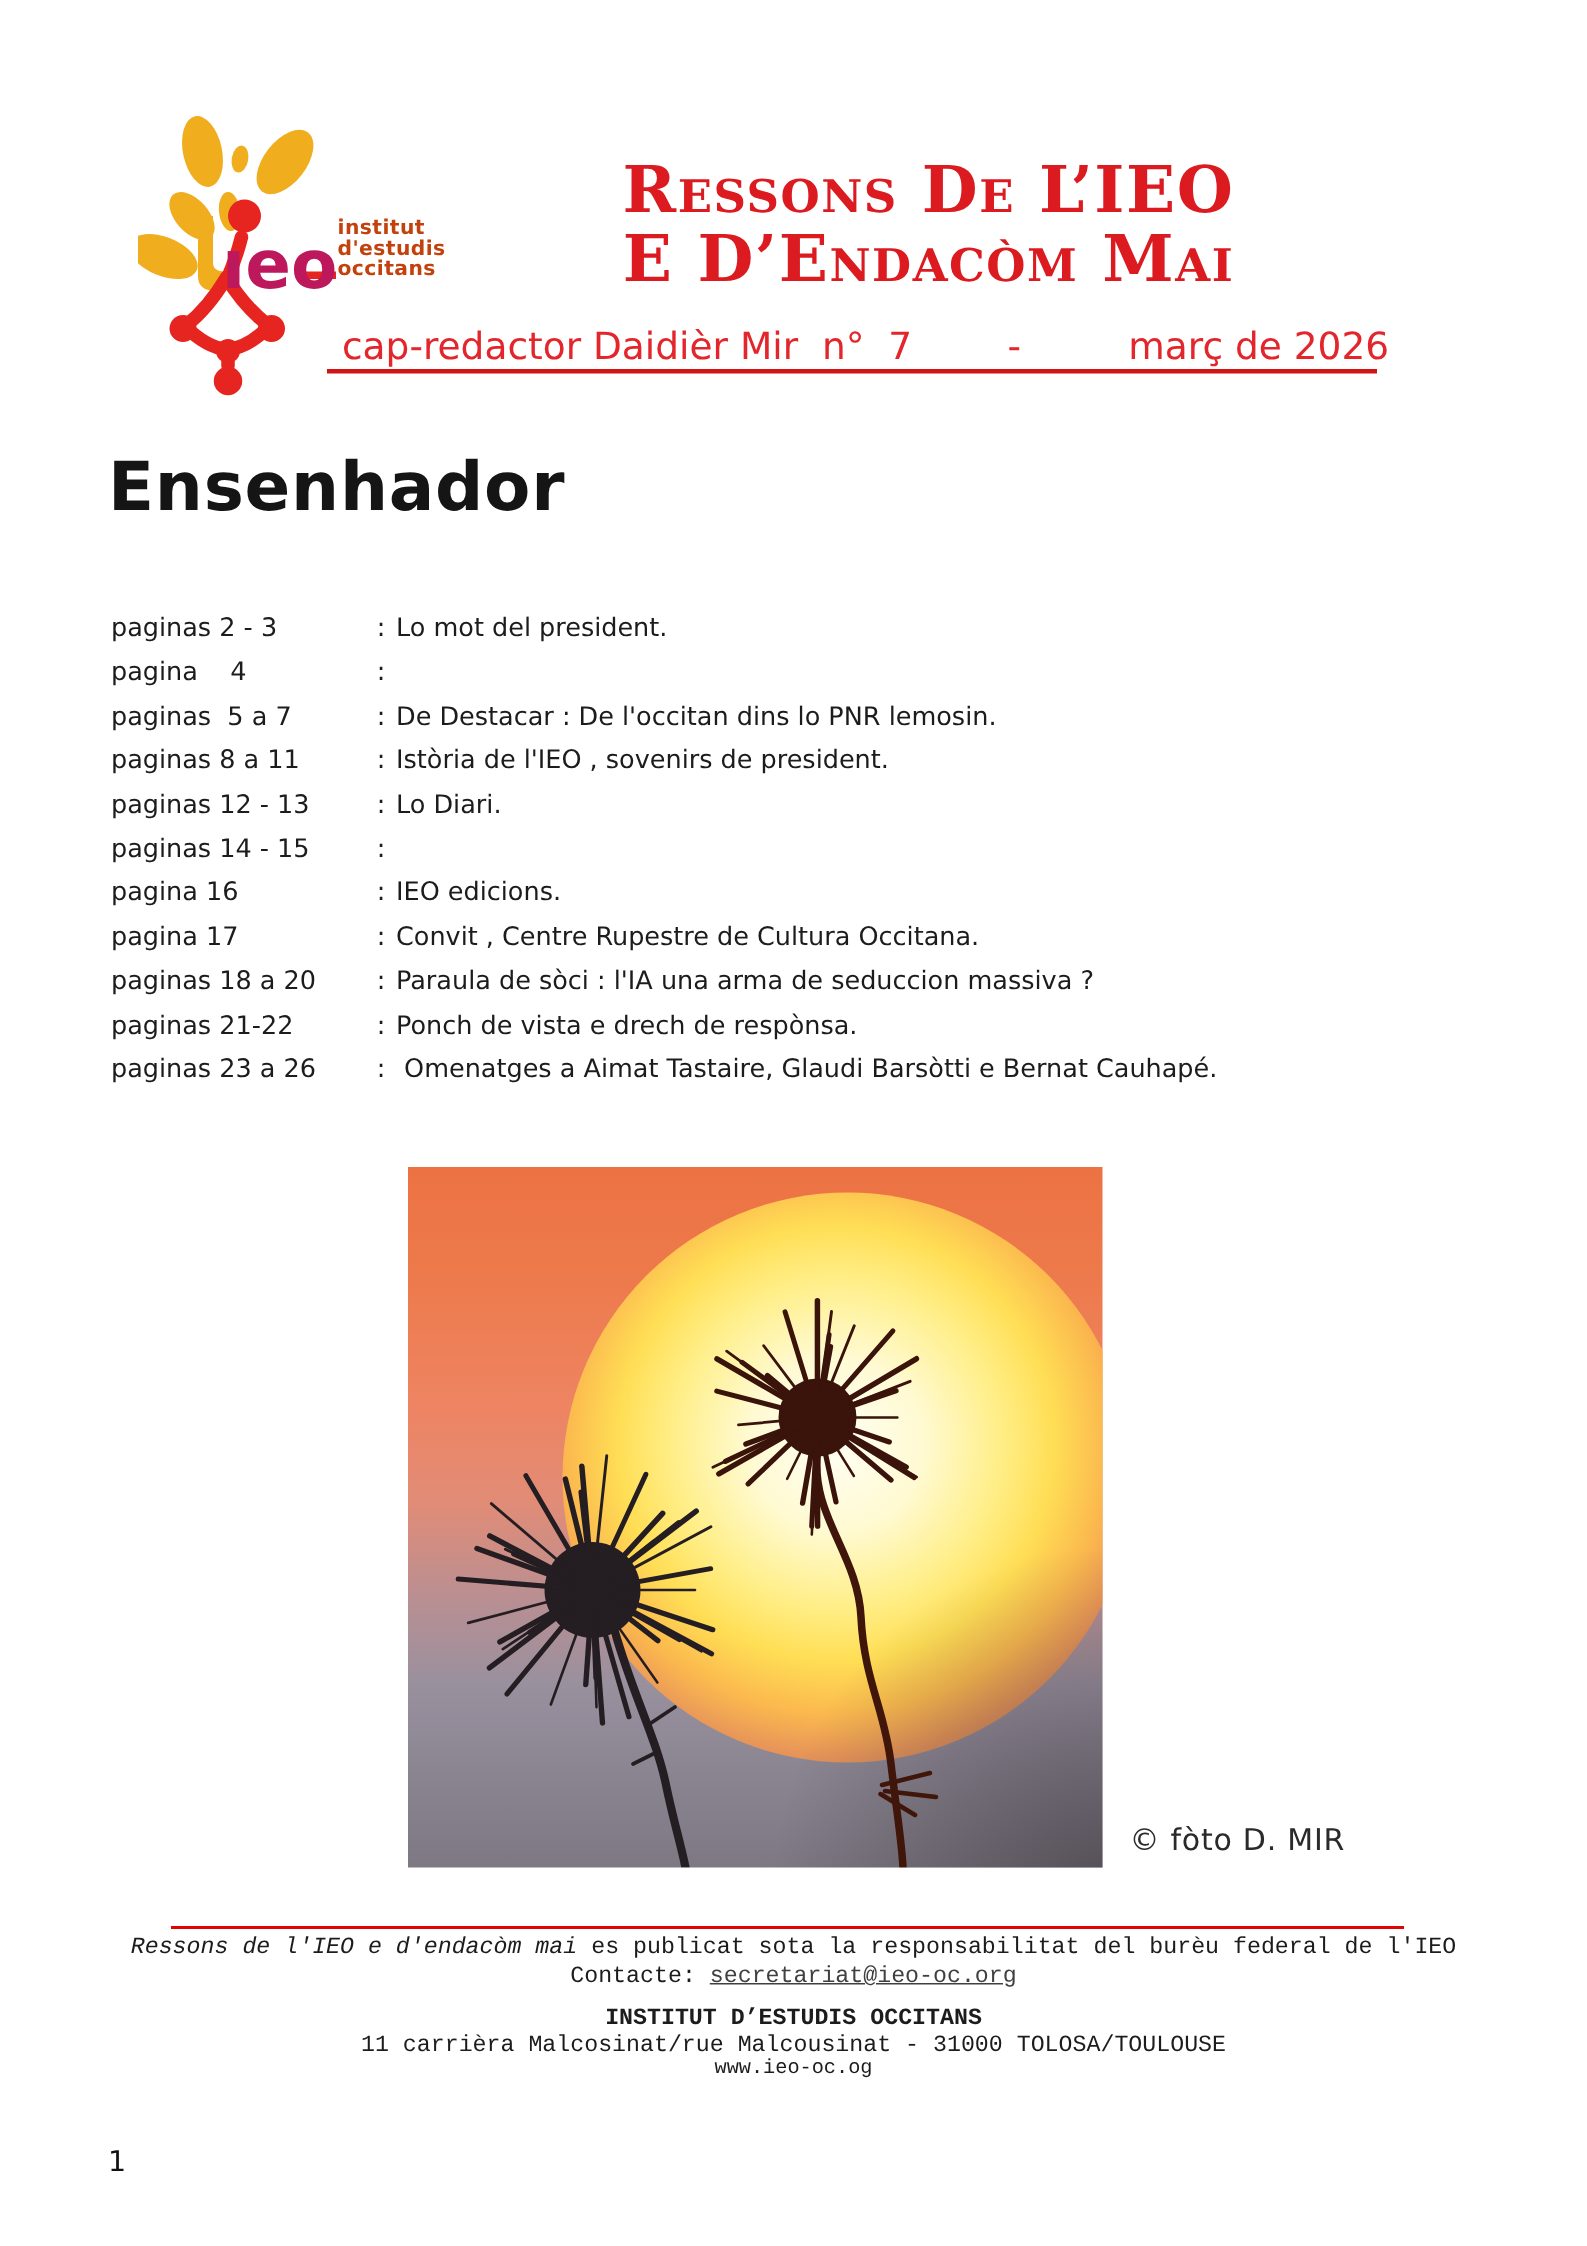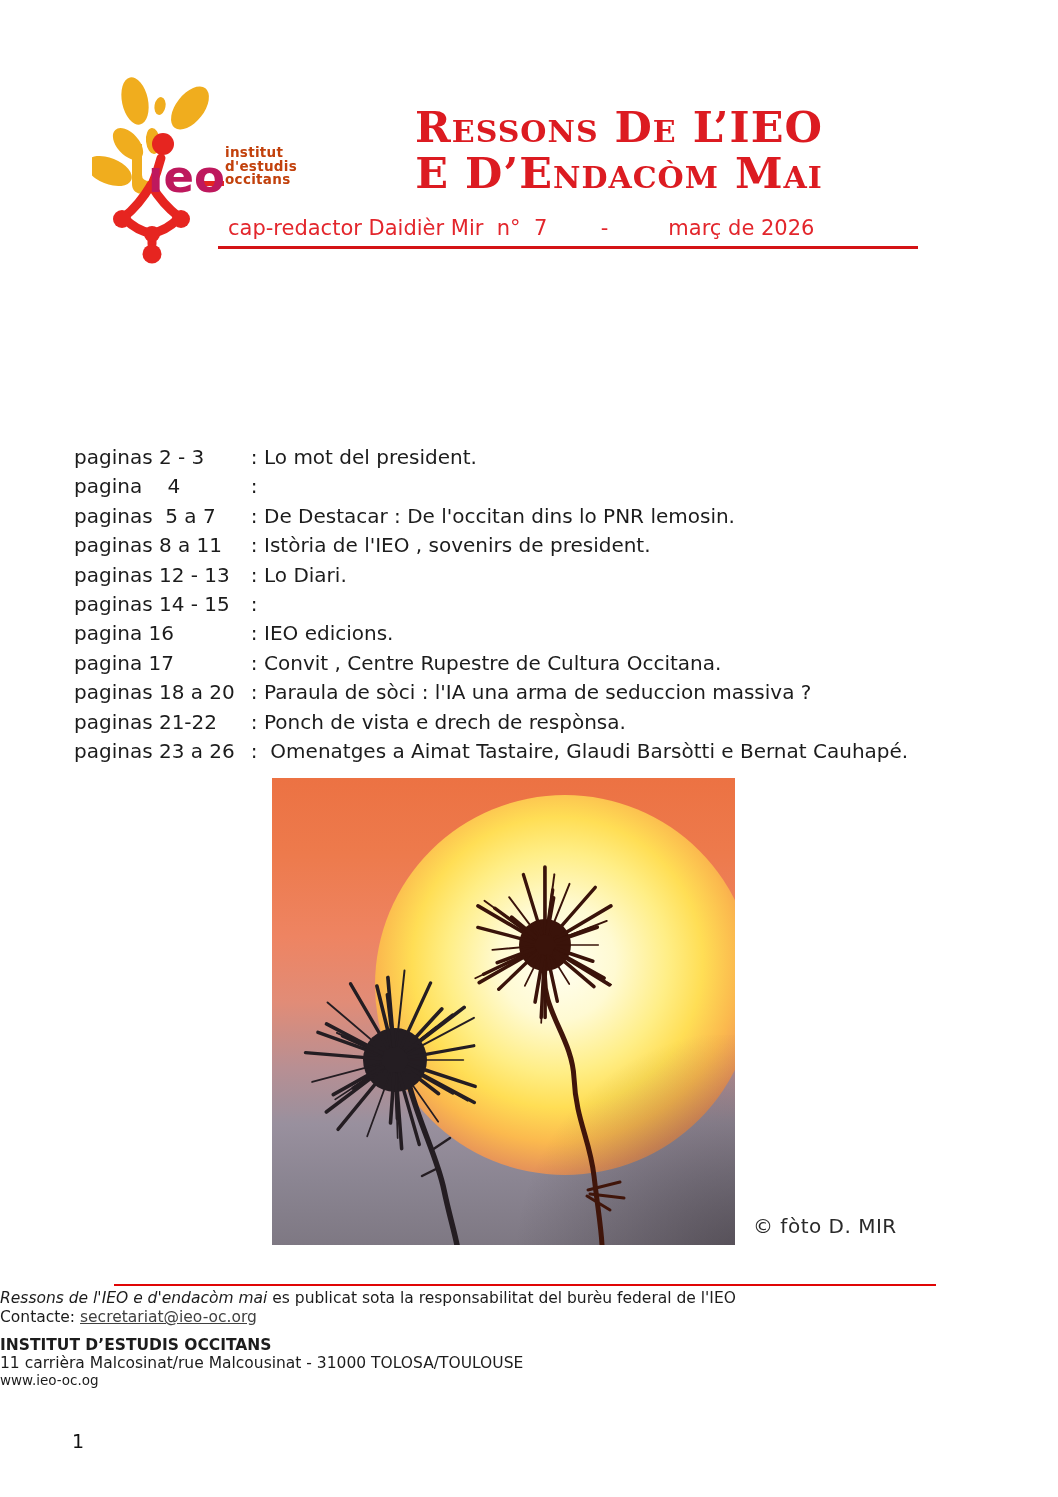--- a/index.html
+++ b/index.html
@@ -12,46 +12,46 @@
   .ieo-acronym{position:absolute;left:56px;top:82px;font-size:45px;font-weight:bold;
     letter-spacing:0px;color:#be185d;font-family:"DejaVu Sans","Liberation Sans",sans-serif;}
   .ieo-name{position:absolute;left:133px;top:78px;font-size:13.5px;font-weight:bold;
     line-height:13.5px;color:#c2410c;letter-spacing:.3px;white-space:pre;}
 
   .masthead-title{position:absolute;left:378px;top:104px;width:482px;text-align:center;
     font-family:"DejaVu Serif","Liberation Serif",serif;font-weight:bold;color:#DC1B21;
     font-variant-caps:small-caps;}
   .masthead-title .t1{font-size:43px;line-height:46px;letter-spacing:1px;}
   .masthead-title .t2{font-size:43px;line-height:46px;letter-spacing:1px;}
-  .masthead-sub{position:absolute;left:228px;top:216px;font-size:21px;color:#E3262C;white-space:pre;}
+  .masthead-sub{position:absolute;left:228px;top:216px;font-size:25px;color:#E3262C;white-space:pre;}
   .masthead-rule{position:absolute;left:218px;top:246px;width:700px;height:2.5px;background:#D41316;}
 
   
   .toc-heading{position:absolute;left:72px;top:298px;font-size:45px;font-weight:bold;color:#151515;letter-spacing:.5px;}
-  .toc{position:absolute;left:74px;top:409px;width:900px;font-size:20px;color:#1c1c1c;margin-top:36px;}
+  .toc{position:absolute;left:74px;top:409px;width:900px;font-size:17px;color:#1c1c1c;}
   .toc-row{display:grid;grid-template-columns:170px 20px 1fr;height:29.4px;align-items:baseline;}
   .toc-pages{white-space:pre;}
   .toc-colon{text-align:center;}
   .toc-title{white-space:pre;}
 
   
   #photo{position:absolute;left:272px;top:778px;width:463px;height:467px;overflow:hidden;
     background:linear-gradient(180deg,#EC7243 0%,#ED7A4C 16%,#EE8462 34%,#E18C77 48%,
       #B88F93 62%,#99909E 74%,#8B8592 86%,#7E7883 100%);}
   #photo .corner-shade{position:absolute;right:-90px;bottom:-90px;width:320px;height:300px;
     background:radial-gradient(circle at 75% 75%, rgba(42,36,42,.5) 0%, rgba(42,36,42,0) 70%);}
   #sun{position:absolute;left:103px;top:17px;width:380px;height:380px;border-radius:50%;
     background:radial-gradient(circle at 48% 44%,#FFFFF4 0%,#FFFAD2 20%,#FFEE86 38%,
       #FFDE55 50%,#FBB94E 62%,rgba(246,150,78,.85) 72%,rgba(240,125,85,.45) 83%,rgba(240,125,85,0) 100%);}
   #thistles{position:absolute;left:0;top:0;}
   .photo-caption{position:absolute;left:753px;top:1214px;font-size:20px;color:#2a2a2a;letter-spacing:.5px;}
 
   
   .footer-rule{position:absolute;left:114px;top:1284px;width:822px;height:2px;background:#E00505;}
-  .footer-line{position:absolute;left:0;width:1058px;text-align:left;font-size:15.5px;color:#1c1c1c;}
+  .footer-line{position:absolute;left:0;width:1058px;text-align:center;font-size:15.5px;color:#1c1c1c;font-family:Liberation Mono, monospace;}
   .f1{top:1289px;}
   .f1 .it{font-style:italic;white-space:pre;}
   .f1 .rest{white-space:pre;}
   .f2{top:1308px;}
   .f2 a{color:#404040;text-decoration:underline;}
   .f3{top:1336px;font-weight:bold;}
   .f4{top:1354px;}
   .f5{top:1372px;font-size:13.5px;}
   .page-number{position:absolute;left:72px;top:1430px;font-size:19px;color:#111;}
 </style>
@@ -98,20 +98,21 @@
 occitans</div>
   </div>
 
   <div class="masthead-title">
     <div class="t1">Ressons De L’IEO</div>
     <div class="t2">E D’Endacòm Mai</div>
   </div>
   <div class="masthead-sub">cap-redactor Daidièr Mir  n°  7        -         març de 2026</div>
   <div class="masthead-rule"></div>
 
+  <div class="toc-heading">Ensenhador</div>
 
   <div class="toc">
     <div class="toc-row">
       <span class="toc-pages">paginas 2 - 3</span>
         <span class="toc-colon">:</span>
         <span class="toc-title">Lo mot del president.</span>
     </div>
     <div class="toc-row">
       <span class="toc-pages">pagina    4</span>
         <span class="toc-colon">:</span>

